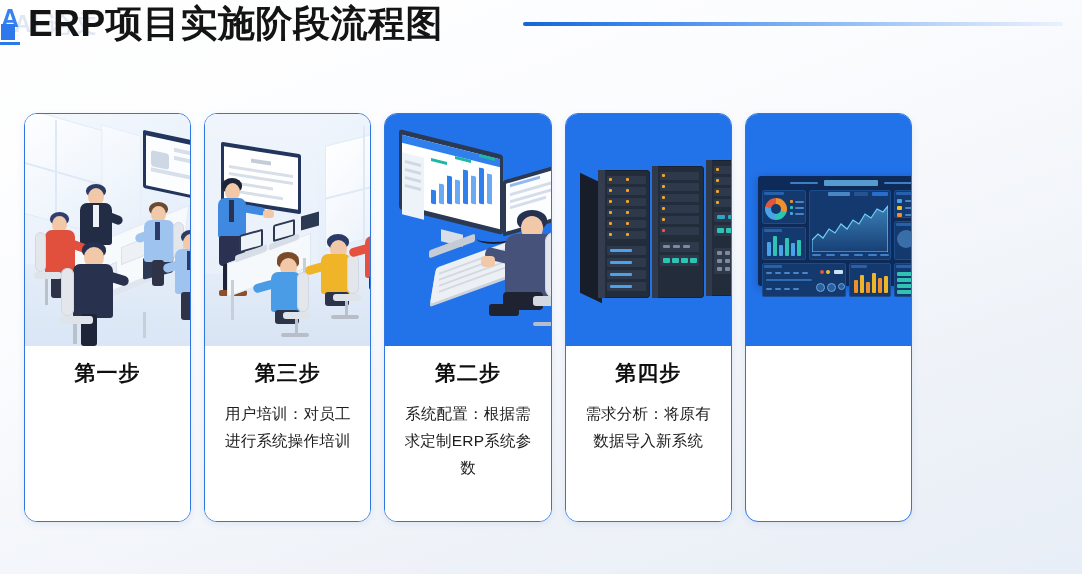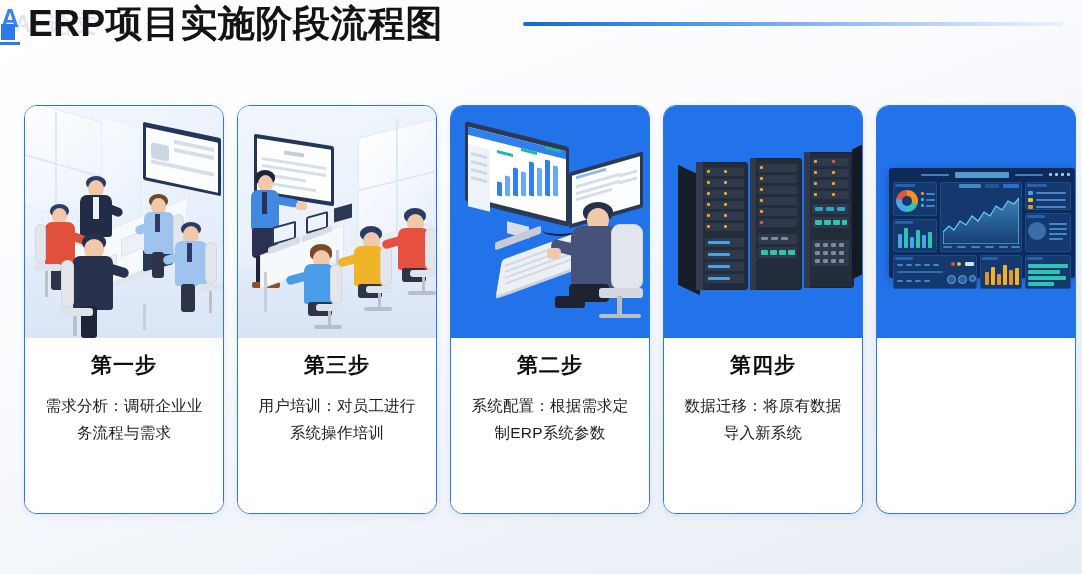--- a/index.html
+++ b/index.html
@@ -62,22 +62,22 @@
     position: absolute;
     left: 523px; top: 22px;
     width: 540px; height: 4px;
     border-radius: 2px;
     background: linear-gradient(90deg, #1666d8 0%, #3d87ef 22%, #8fbcf6 58%, #cfe0fa 85%, #e9f1fd 100%);
   }
 
   
   #cards {
     position: absolute;
-    left: 24px; top: 105px;
-    width: 1052px; height: 409px;
+    left: 24px; top: 113px;
+    width: 888px; height: 409px;
     display: flex;
     gap: 13px;
   }
   .card {
     flex: 1 1 0;
     height: 409px;
     border-radius: 13px;
     border: 1.6px solid #2f76e0;
     background: #ffffff;
     overflow: hidden;
@@ -249,21 +249,20 @@
         <div class="sh" style="left:162px;top:137px;width:5px;height:19px;background:#2b3a66;"></div>
         <div class="arm" style="left:138px;top:148px;width:19px;height:9px;background:#9fc3ef;transform:rotate(-18deg);"></div>
         <div class="leg2" style="left:156px;top:178px;width:14px;height:28px;background:#2f3347;"></div>
         <div class="chair-back" style="left:180px;top:136px;width:12px;height:42px;"></div>
         <div class="chair-seat" style="left:172px;top:178px;width:28px;height:7px;"></div>
         <div class="chair-pole" style="left:184px;top:185px;width:3px;height:22px;"></div>
       </div>
     </div>
     <div class="card-body">
       <div class="card-step">第一步</div>
-      <div class="card-desc">需求分析：调研企业业务流程与需求</div>
     </div>
   </div>
 
   <div class="card">
     <div class="card-media light">
       <div class="ill">
 
         <div class="sh" style="left:0;top:0;width:112px;height:232px;background:linear-gradient(180deg,#f0f5fc 0%,#e6eefa 100%);"></div>
         <div class="win" style="left:120px;top:22px;width:78px;height:104px;transform:skewY(-14deg);"></div>
         <div class="winbar" style="left:158px;top:12px;width:2px;height:116px;transform:skewY(-14deg);"></div>
@@ -497,21 +496,21 @@
         <div class="led" style="left:167px;top:145px;width:5px;height:4px;background:#7f8b9c;"></div>
         <div class="led" style="left:175px;top:145px;width:5px;height:4px;background:#7f8b9c;"></div>
         <div class="led" style="left:151px;top:153px;width:5px;height:4px;background:#7f8b9c;"></div>
         <div class="led" style="left:159px;top:153px;width:5px;height:4px;background:#7f8b9c;"></div>
         <div class="led" style="left:167px;top:153px;width:5px;height:4px;background:#7f8b9c;"></div>
         <div class="led" style="left:175px;top:153px;width:5px;height:4px;background:#7f8b9c;"></div>
       </div>
     </div>
     <div class="card-body">
       <div class="card-step">第四步</div>
-      <div class="card-desc">数据迁移：将原有数据导入新系统</div>
+      <div class="card-desc">需求分析：将原有数据导入新系统</div>
     </div>
   </div>
 
   <div class="card">
     <div class="card-media blue">
       <div class="ill">
         <div class="dash" style="left:12px;top:62px;width:186px;height:110px;"></div>
 
         <div class="panel-ttl" style="left:78px;top:66px;width:54px;height:6px;background:#6fc2f5;"></div>
         <div class="txtline" style="left:44px;top:68px;width:28px;height:2px;background:#3f7fc4;"></div>

